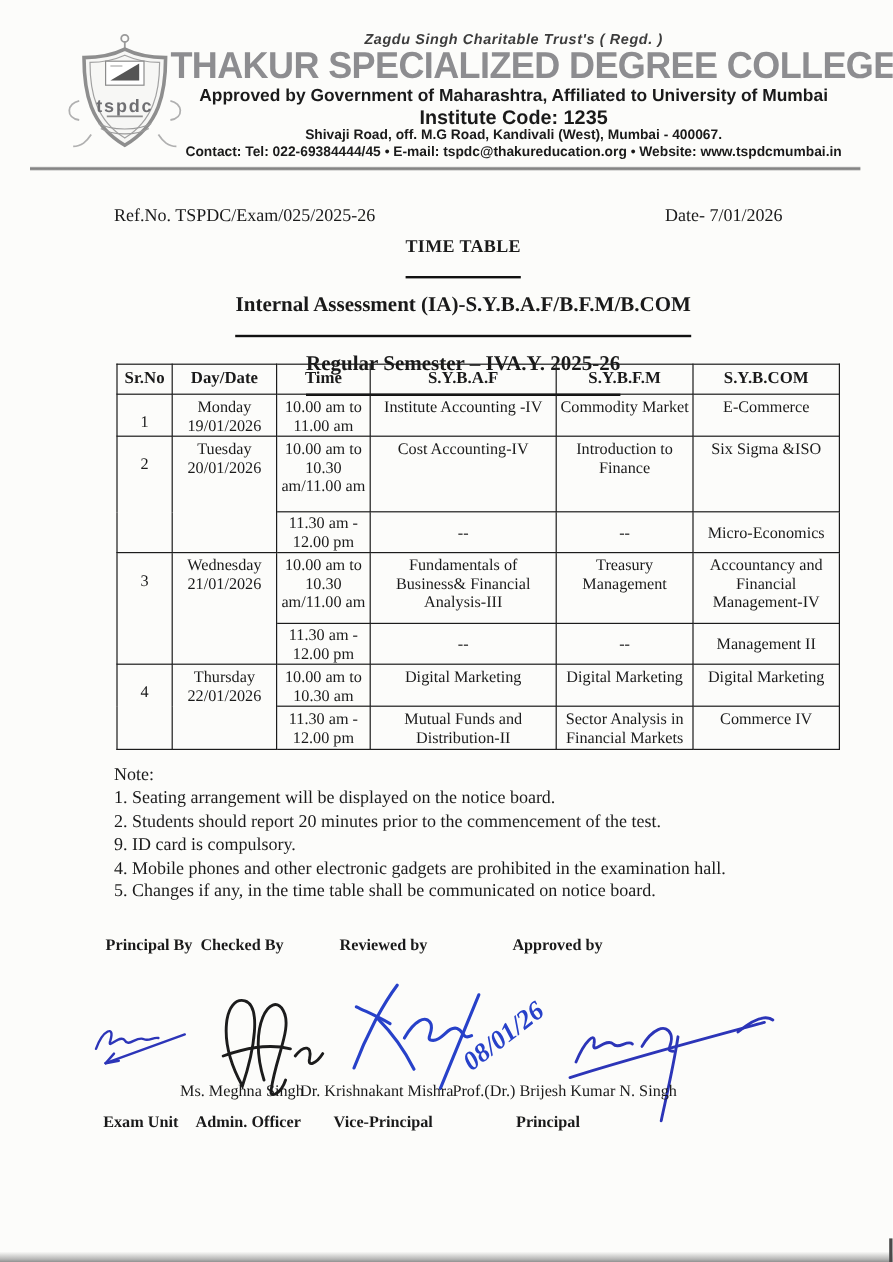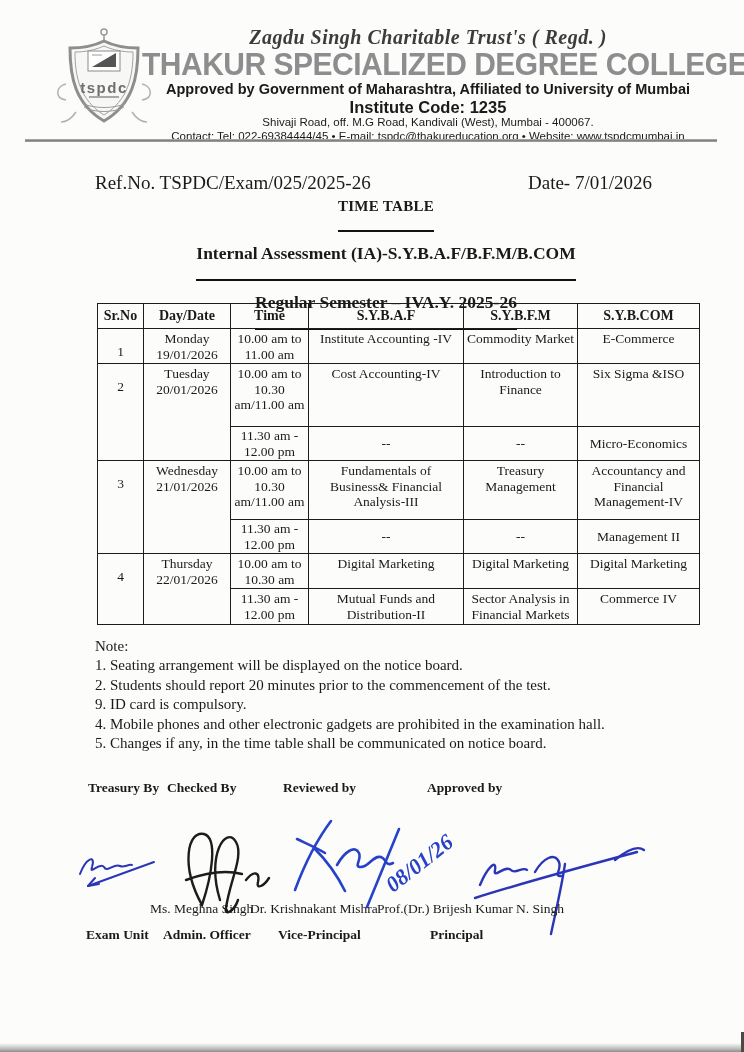--- a/index.html
+++ b/index.html
@@ -4,36 +4,36 @@
 <style>
   html,body{margin:0;padding:0;background:#ffffff;}
   .page{
     position:relative;width:744px;height:1052px;overflow:hidden;
     background:#fcfcfa;
     font-family:"Liberation Serif", serif;color:#1a1a1a;
   }
   
   .logo{position:absolute;left:40px;top:26px;width:128px;height:110px;}
   .head-text{position:absolute;left:142px;top:26px;width:572px;text-align:center;}
-  .trust-line{font-family:Liberation Serif, serif;font-style:italic;font-weight:bold;
-    font-size:20px;letter-spacing:.5px;color:#3c3c3c;}
+  .trust-line{font-family:Liberation Sans, sans-serif;font-style:italic;font-weight:bold;
+    font-size:12px;letter-spacing:.5px;color:#3c3c3c;}
   .college-name{font-family:"Liberation Sans",sans-serif;font-weight:bold;
     font-size:30px;line-height:31px;letter-spacing:-.5px;color:#8d8d90;
     transform:scaleY(1.04);white-space:nowrap;}
   .approval-line{font-family:"Liberation Sans",sans-serif;font-weight:bold;
     font-size:14.5px;line-height:17px;margin-top:1px;}
   .inst-code{font-family:"Liberation Sans",sans-serif;font-weight:bold;
     font-size:16.5px;line-height:18px;}
-  .addr-line,.contact-line{font-family:"Liberation Sans",sans-serif;font-weight:normal;
+  .addr-line,.contact-line{font-family:"Liberation Sans",sans-serif;font-weight:bold;
     font-size:11.5px;line-height:13.5px;}
   .head-divider{position:absolute;left:25px;top:139px;width:692px;height:3px;
     background:linear-gradient(to bottom,#b5b5b5,#7d7d7d 55%,#a9a9a9);}
   
   .ref-row{position:absolute;left:95px;top:172px;width:557px;display:flex;
-    justify-content:space-between;font-size:19px;}
+    justify-content:space-between;font-size:15px;}
   .titles{position:absolute;left:30px;top:197px;width:712px;text-align:center;}
   .u{display:inline-block;border-bottom:2px solid #111;padding-bottom:15px;}
   .t1{font-size:15px;font-weight:bold;letter-spacing:.3px;}
   .t2{font-size:17.5px;font-weight:bold;}
   .titles > div{margin-bottom:11px;}
   
   table.tt{position:absolute;left:97px;top:303px;border-collapse:collapse;
     table-layout:fixed;font-family:"Liberation Serif",serif;padding-left:48px;}
   .tt th,.tt td{border:1.6px solid #1c1c1c;padding:1px 3px;text-align:center;
     overflow:hidden;}
@@ -188,21 +188,21 @@
 
   <div class="notes">
     <div>Note:</div>
     <div>1. Seating arrangement will be displayed on the notice board.</div>
     <div>2. Students should report 20 minutes prior to the commencement of the test.</div>
     <div>9. ID card is compulsory.</div>
     <div>4. Mobile phones and other electronic gadgets are prohibited in the examination hall.</div>
     <div>5. Changes if any, in the time table shall be communicated on notice board.</div>
   </div>
 
-  <span class="sig-label" style="left:88px">Treasury By</span>
+  <span class="sig-label" style="left:88px">Principal By</span>
   <span class="sig-label" style="left:167px">Checked By</span>
   <span class="sig-label" style="left:283px">Reviewed by</span>
   <span class="sig-label" style="left:427px">Approved by</span>
 
   <svg class="sig-svg" style="left:68px;top:840px" width="112" height="62" viewBox="0 0 112 62">
     <g fill="none" stroke="#2c35b8" stroke-width="2" stroke-linecap="round">
       <path d="M12,34 C18,18 28,14 24,27 C21,36 32,21 36,27 C39,33 46,23 52,26 C56,28 60,24 64,25"></path>
       <path d="M86,22 L20,46"></path>
       <path d="M20,46 L31,44"></path>
       <path d="M20,46 L27,38"></path>

